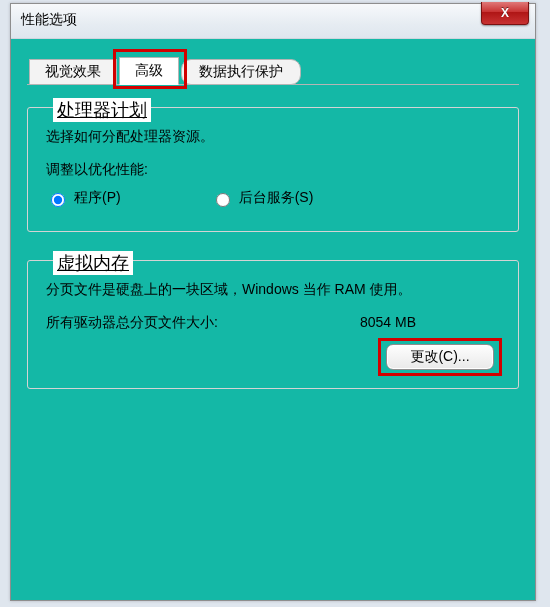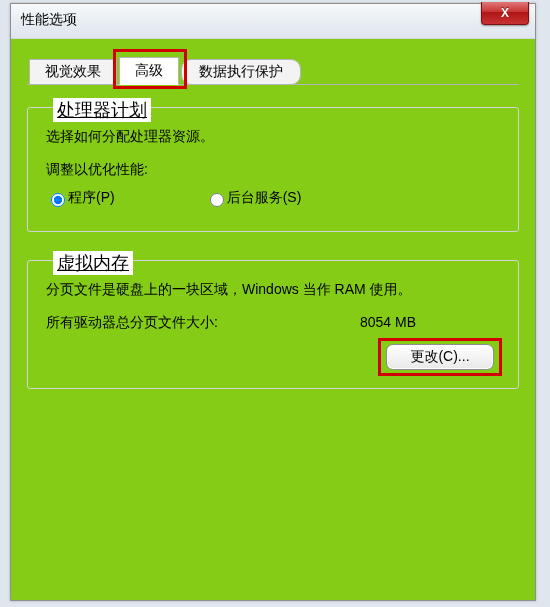--- a/index.html
+++ b/index.html
@@ -18,21 +18,21 @@
     box-sizing: border-box;
     position: relative;
     background: #dfe6ee; 
   }
   .window {
     position: absolute;
     left: 10px;
     top: 3px;
     width: 526px;
     height: 598px;
-    background: #84cc16;
+    background: #14b8a6;
     border: 1px solid #8e8e8e;
     box-sizing: border-box;
     box-shadow: 0 0 3px rgba(0,0,0,0.2);
   }
   
   .titlebar {
     position: relative;
     height: 34px;
     background: linear-gradient(#f7f9fb 0%, #e6ecf2 60%, #dfe6ee 100%);
     border-bottom: 1px solid #cfd6de;
@@ -150,20 +150,21 @@
   }
   .radiorow {
     display: flex;
     gap: 90px;
     align-items: center;
     margin-bottom: 6px;
   }
   label.radio {
     display: flex;
     align-items: center;
+    gap: 6px;
     cursor: default;
   }
   input[type=radio] {
     width: 14px; height: 14px;
   }
   .vm-row {
     display: flex;
     margin-top: 6px;
   }
   .vm-row .lab { flex: 1; }

